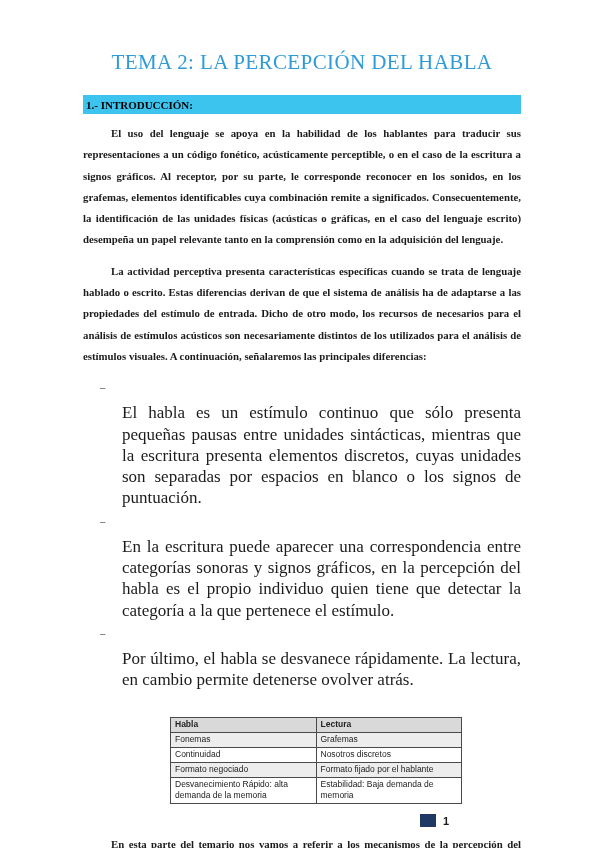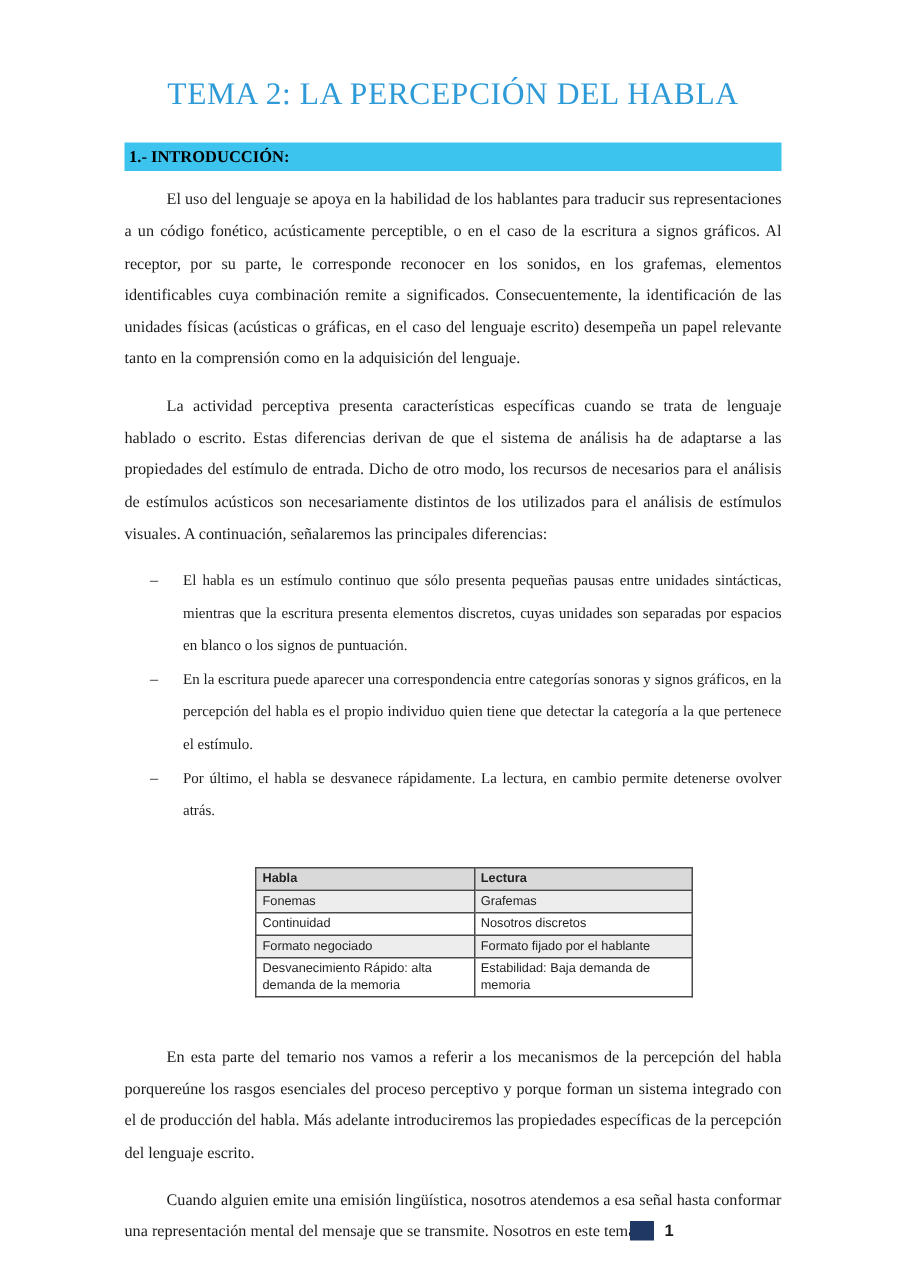--- a/index.html
+++ b/index.html
@@ -26,35 +26,37 @@
     padding:4px 5px 3px 3px;
     margin-bottom:9px;
   }
 
   p.body-para {
     font-size:10.8px;
     line-height:21.3px;
     text-align:justify;
     text-indent:28px;
     margin-bottom:10px;
+    font-weight:bold;
   }
 
   .bullets { margin:4px 0 0 17px; }
   .bullet-item { display:flex; margin-bottom:2px; }
   .bullet-dash {
     width:22px;
     flex:0 0 22px;
     font-size:10.8px;
     line-height:21.3px;
   }
   .bullet-text {
     flex:1;
-    font-size:10px;
+    font-size:17px;
     line-height:21.3px;
     text-align:justify;
+    margin-top:25px;
   }
 
   table.compare {
     margin:26px 0 30px 87px;
     width:292px;
     border-collapse:collapse;
     font-family:"Liberation Sans", sans-serif;
     font-size:8.5px;
     color:#222;
     table-layout:fixed;

